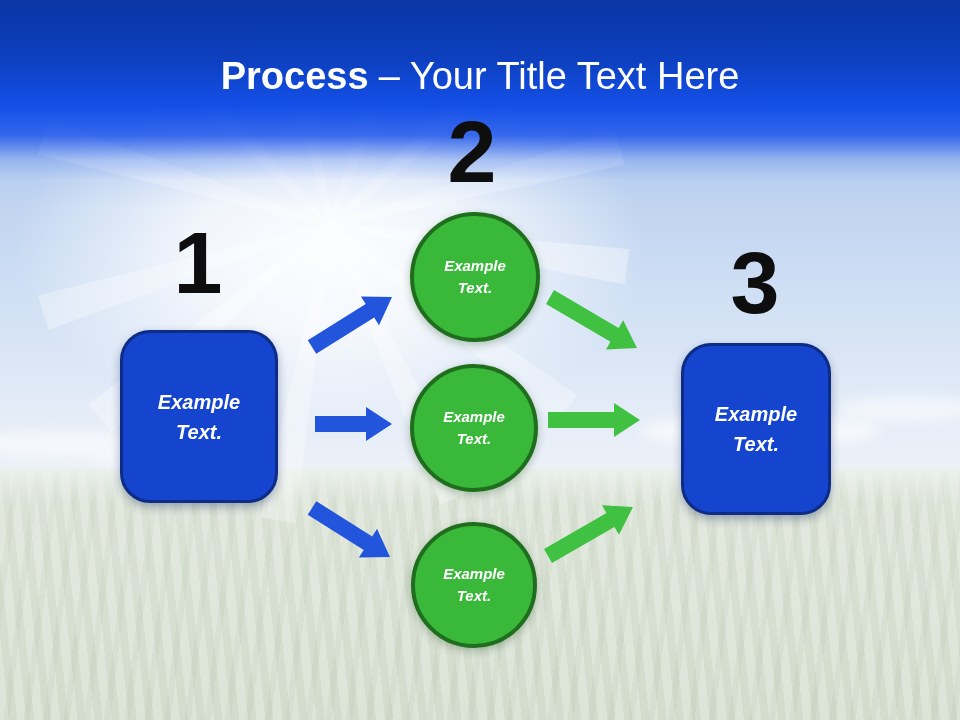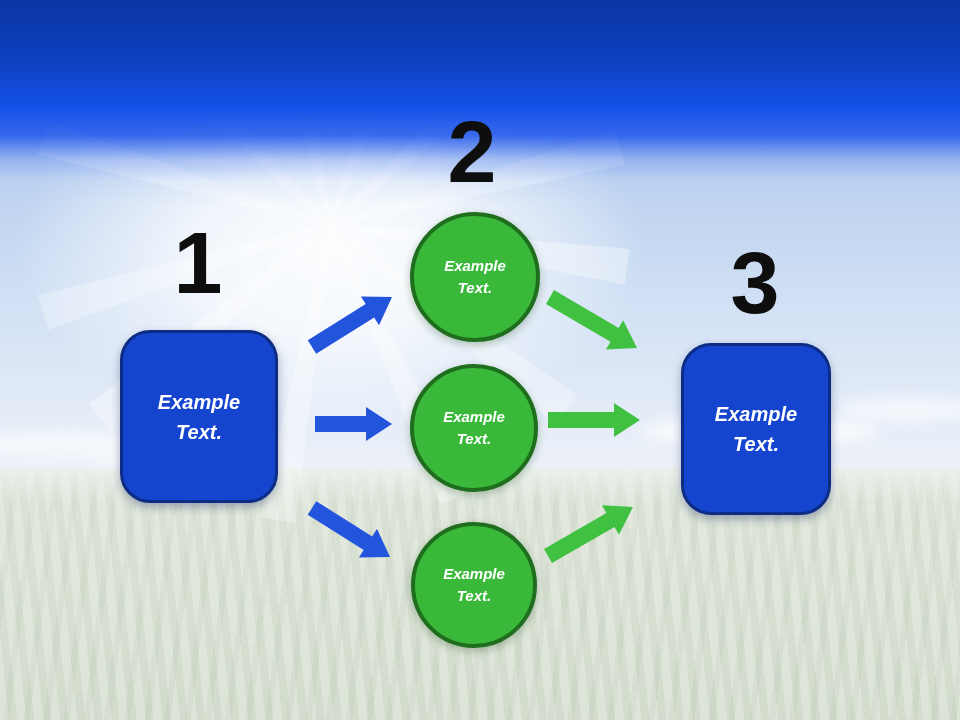--- a/index.html
+++ b/index.html
@@ -96,20 +96,23 @@
     </g>
   </svg>
 
   <div class="cloud c1"></div>
   <div class="cloud c2"></div>
   <div class="cloud c3"></div>
   <div class="cloud c4"></div>
 
   <div class="band"></div>
 
+  <div class="title">
+    <span class="title-bold">Process</span><span class="title-rest">– Your Title Text Here</span>
+  </div>
 
   <div class="num num1">1</div>
   <div class="num num2">2</div>
   <div class="num num3">3</div>
 
   <svg class="arrows" viewBox="0 0 960 720">
     <polygon class="arrow-blue" points="316.2,353.8 374.2,317.6 379.0,325.2 392,297 360.9,296.4 365.7,304.0 307.8,340.2"></polygon>
     <polygon class="arrow-blue" points="315,432 366,432 366,441 392,424 366,407 366,416 315,416"></polygon>
     <polygon class="arrow-blue" points="307.7,514.8 363.7,549.9 358.9,557.6 390,557 377.0,528.8 372.2,536.4 316.3,501.2"></polygon>
     <polygon class="arrow-green" points="546.0,303.9 610.5,341.7 606.0,349.5 637,348 623.2,320.2 618.6,327.9 554.0,290.1"></polygon>

